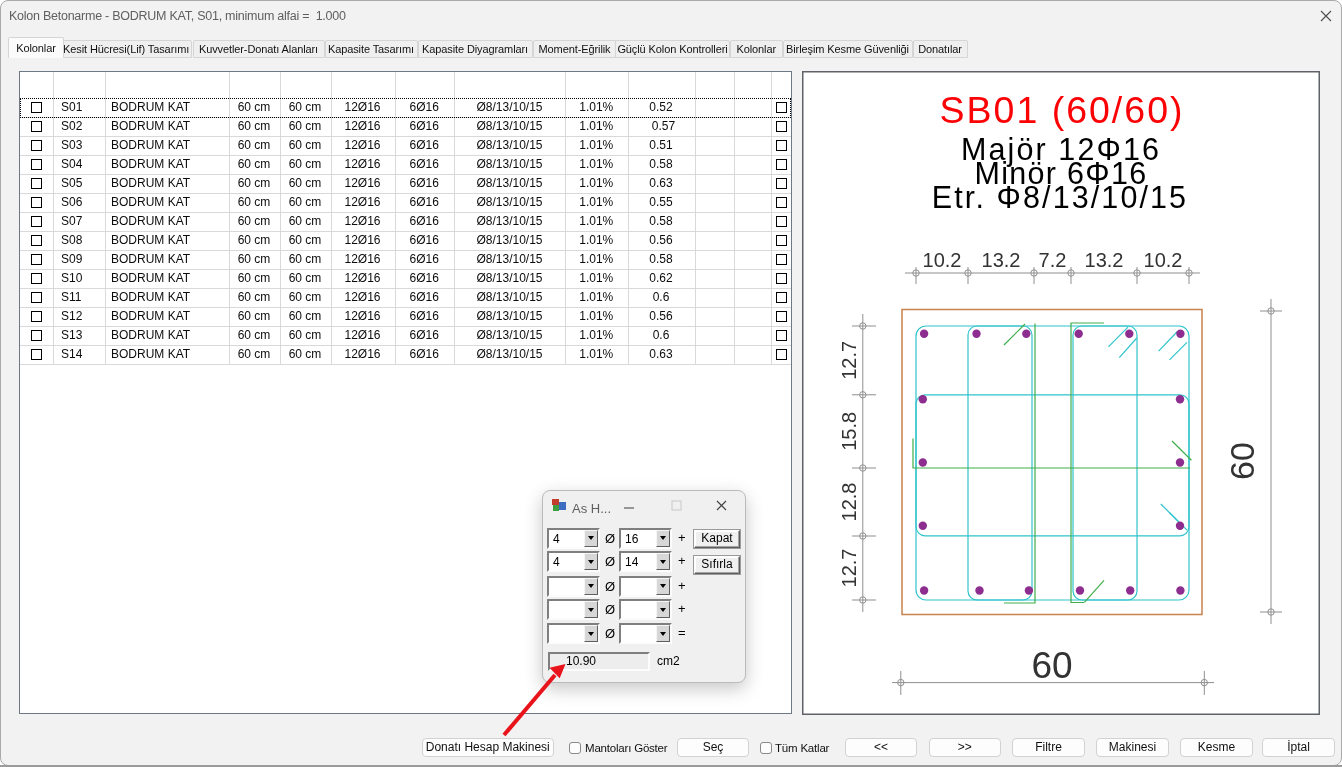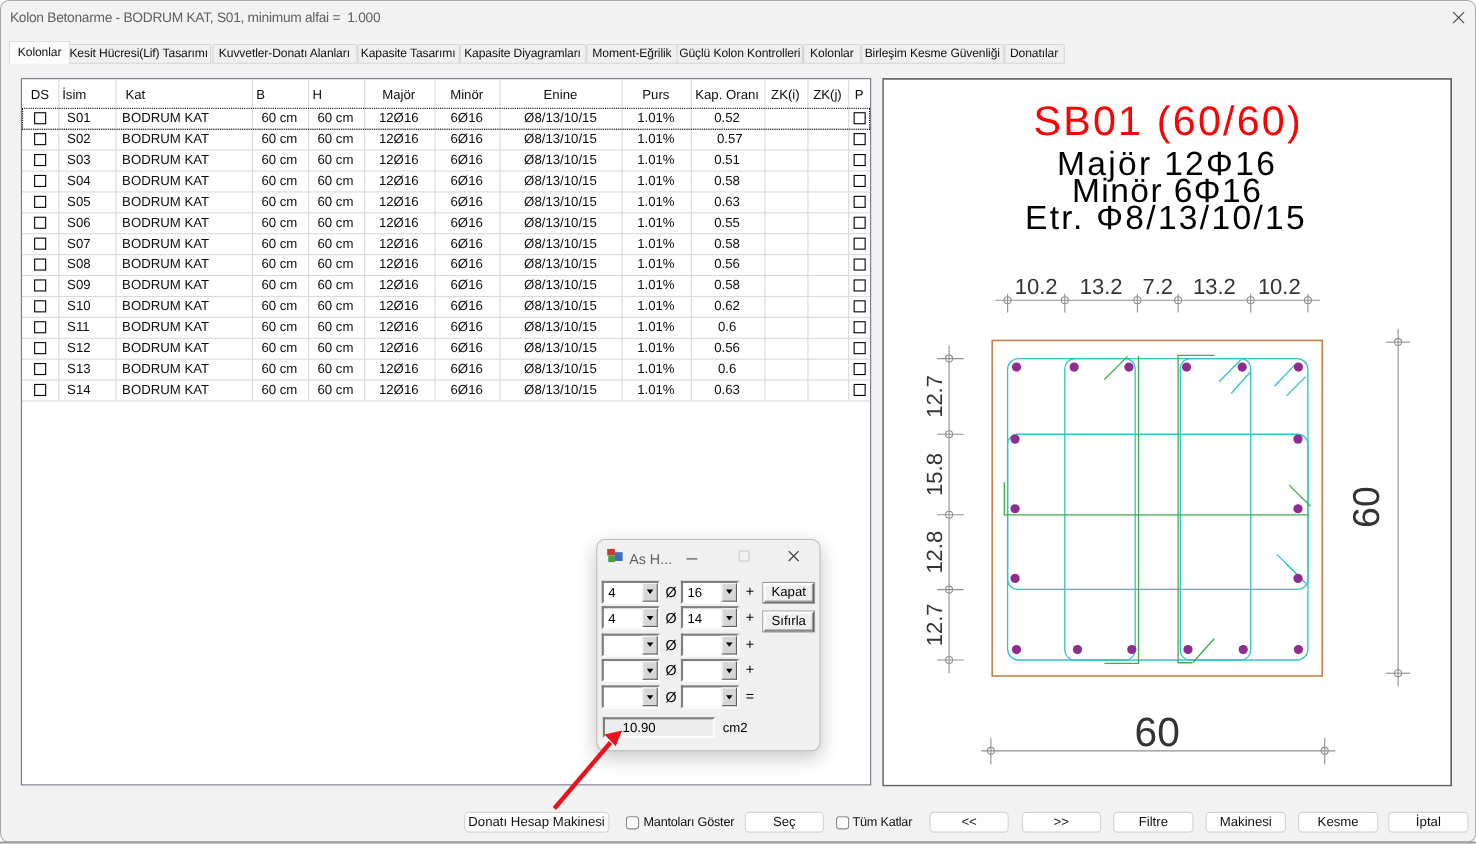--- a/index.html
+++ b/index.html
@@ -54,35 +54,20 @@
 <div class="colline" style="left:208.5px"></div>
 <div class="colline" style="left:259.5px"></div>
 <div class="colline" style="left:310.5px"></div>
 <div class="colline" style="left:374.5px"></div>
 <div class="colline" style="left:434.0px"></div>
 <div class="colline" style="left:545.0px"></div>
 <div class="colline" style="left:607.5px"></div>
 <div class="colline" style="left:674.5px"></div>
 <div class="colline" style="left:713.5px"></div>
 <div class="colline" style="left:751.0px"></div>
-<div class="hdr">
-      <span class="cell ctr" style="left:0;width:32.5px">DS</span>
-      <span class="cell" style="left:36.5px;width:48px">İsim</span>
-      <span class="cell" style="left:94px;width:110px">Kat</span>
-      <span class="cell" style="left:213px;width:40px">B</span>
-      <span class="cell" style="left:264px;width:40px">H</span>
-      <span class="cell ctr" style="left:310.5px;width:64px">Majör</span>
-      <span class="cell ctr" style="left:374.5px;width:59.5px">Minör</span>
-      <span class="cell ctr" style="left:434px;width:111px">Enine</span>
-      <span class="cell ctr" style="left:545px;width:62.5px">Purs</span>
-      <span class="cell ctr" style="left:607.5px;width:67px">Kap. Oranı</span>
-      <span class="cell ctr" style="left:674.5px;width:39px">ZK(i)</span>
-      <span class="cell ctr" style="left:713.5px;width:37.5px">ZK(j)</span>
-      <span class="cell ctr" style="left:751px;width:20px">P</span>
-    </div>
 <div class="row" style="top:26px">
       <span class="cb" style="left:11px;top:3.5px"></span>
       <span class="cell" style="left:41px;width:40px">S01</span>
       <span class="cell" style="left:91px;width:115px">BODRUM KAT</span>
       <span class="cell ctr" style="left:208.5px;width:51px">60 cm</span>
       <span class="cell ctr" style="left:259.5px;width:51px">60 cm</span>
       <span class="cell ctr" style="left:310.5px;width:64px">12Ø16</span>
       <span class="cell ctr" style="left:374.5px;width:59.5px">6Ø16</span>
       <span class="cell ctr" style="left:434px;width:111px">Ø8/13/10/15</span>
       <span class="cell ctr" style="left:545px;width:62.5px">1.01%</span>

